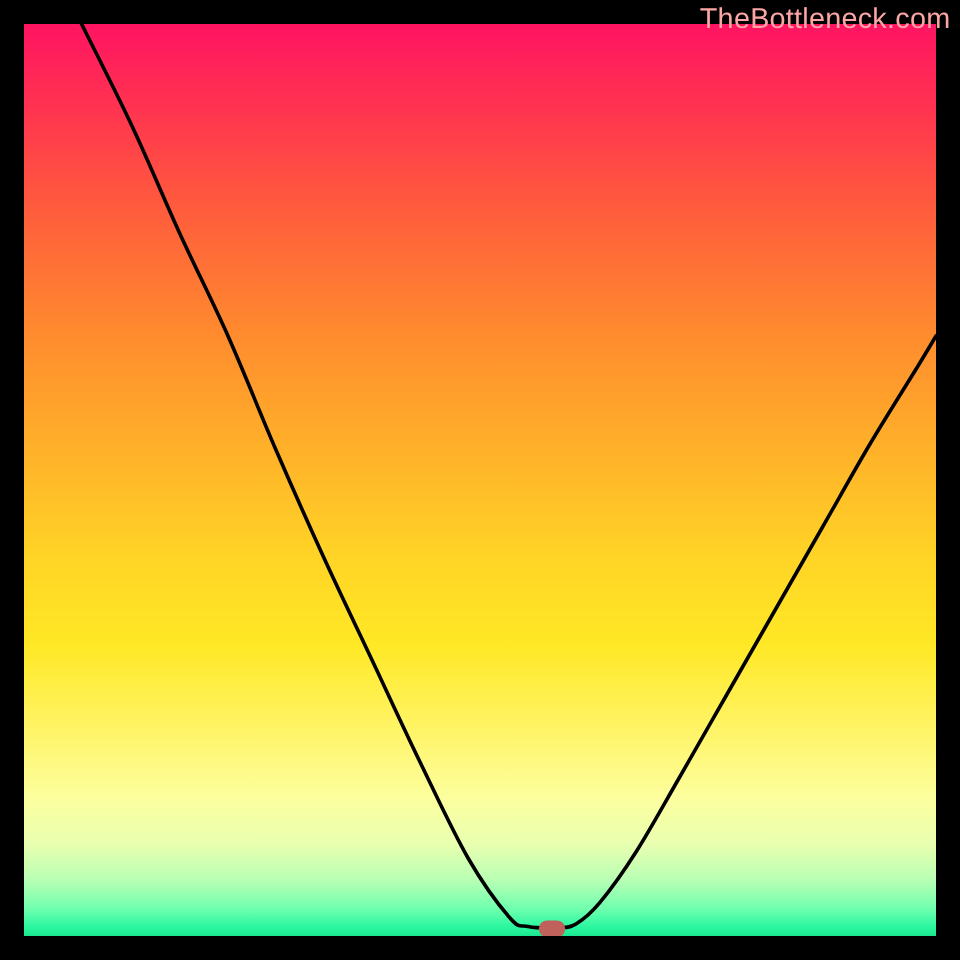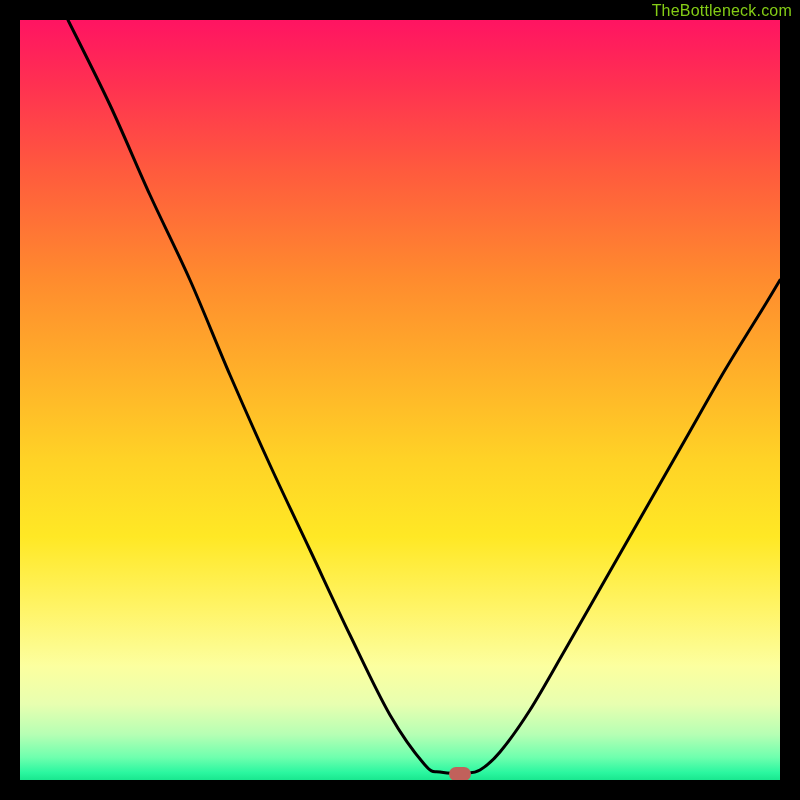--- a/index.html
+++ b/index.html
@@ -44,23 +44,23 @@
       #b6ffb4 94%,
       #6fffae 97%,
       #2bf7a0 99%,
       #19e78f 100%
     );
   }
   .attribution {
     position: absolute;
     top: 2px;
     right: 8px;
-    color: #84cc16;
+    color: #fca5a5;
     font-family: Arial, Helvetica, sans-serif;
-    font-size: 16px;
+    font-size: 24px;
     letter-spacing: 0.2px;
     user-select: none;
   }
   svg.curve {
     position: absolute;
     inset: 0;
   }
   .marker {
     position: absolute;
     width: 22px;

